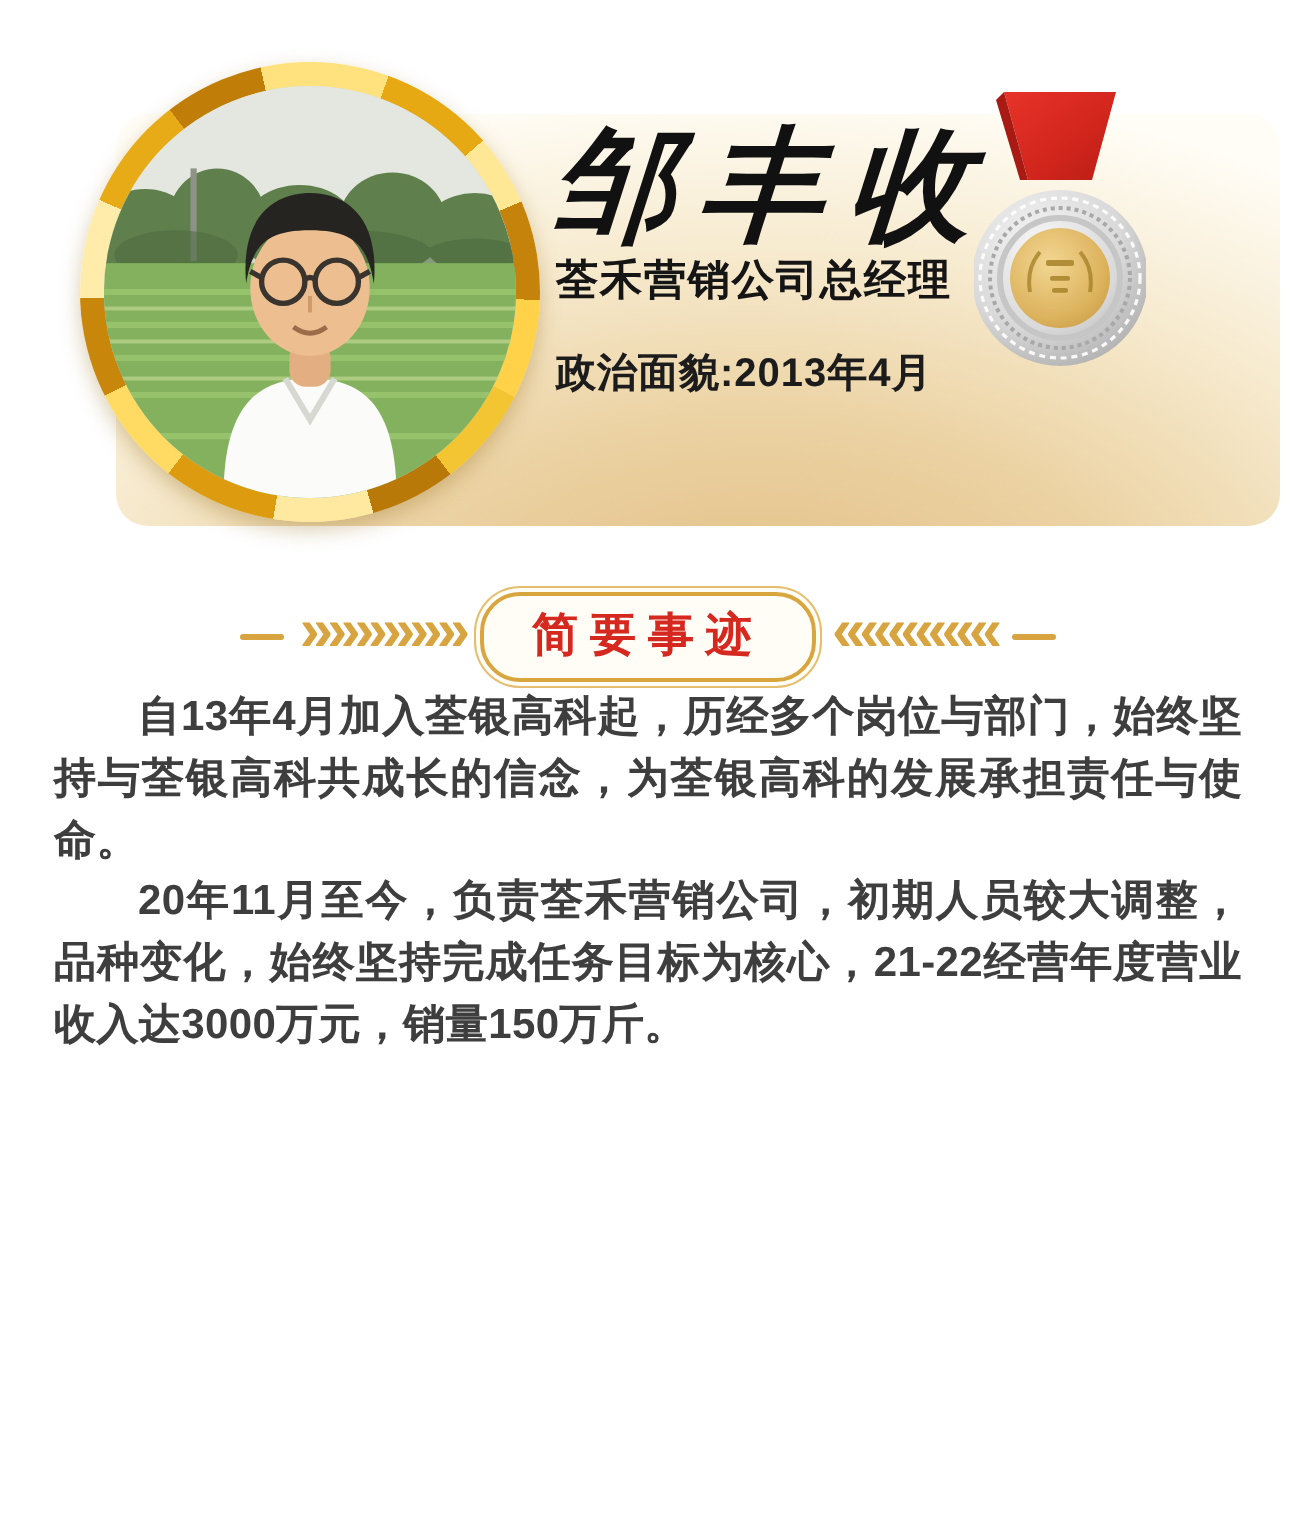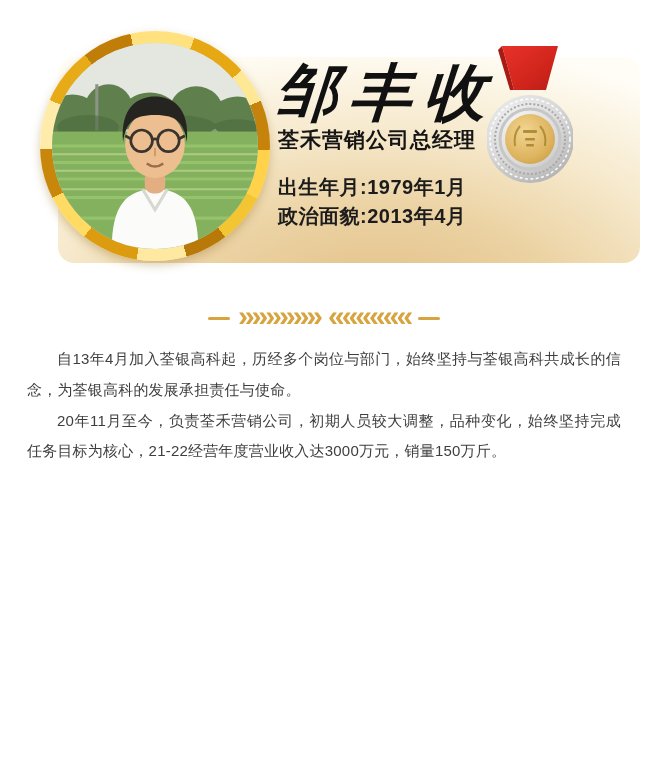--- a/index.html
+++ b/index.html
@@ -60,22 +60,22 @@
     padding:4px 24px 6px 24px;
   }
   .badge-pill span{
     font-size:23px;font-weight:bold;color:#d5281e;letter-spacing:6px;white-space:nowrap;
   }
   
   .bio{
     position:absolute;left:27px;top:344px;width:594px;color:#3e3e3e;
   }
   .bio p{
-    margin:0;font-size:15px;line-height:30.8px;text-align:justify;text-indent:2em;
-    font-weight:400;letter-spacing:.2px;
+    margin:0;font-size:21px;line-height:30.8px;text-align:justify;text-indent:2em;
+    font-weight:700;letter-spacing:.2px;
   }
 </style>
 </head>
 <body>
 
 <div class="profile-card"></div>
 
 <div class="photo-ring">
   <svg class="photo" viewBox="0 0 200 200" xmlns="http://www.w3.org/2000/svg">
 
@@ -116,21 +116,20 @@
       </g>
       <path d="M92 117 Q100 123 108 117" fill="none" stroke="#9c6b4a" stroke-width="2.4"></path>
       <path d="M100 102 L100 110" stroke="#d19a6b" stroke-width="2" fill="none"></path>
     </g>
   </svg>
 </div>
 
 <div class="name">邹丰收</div>
 <div class="job-title">荃禾营销公司总经理</div>
 <div class="info-block">
-  <div>出生年月:1979年1月</div>
   <div>政治面貌:2013年4月</div>
 </div>
 
 <svg class="medal" viewBox="0 0 86 142" xmlns="http://www.w3.org/2000/svg">
   <defs>
     <linearGradient id="ribbon" x1="0" y1="0" x2="1" y2="1">
       <stop offset="0" stop-color="#e8332a"></stop>
         <stop offset=".6" stop-color="#d1251c"></stop>
         <stop offset="1" stop-color="#b81e16"></stop>
     </linearGradient>
@@ -160,20 +159,23 @@
   <g fill="#a7832a" opacity=".85">
     <rect x="36" y="84" width="14" height="3" rx="1"></rect>
     <rect x="38" y="92" width="10" height="2.4" rx="1"></rect>
     <rect x="39" y="98" width="8" height="2.4" rx="1"></rect>
   </g>
 </svg>
 
 <div class="badge-row">
   <div class="rule"></div>
   <div class="chevrons">»»»»»»</div>
+  <div class="badge-pill">
+    <span>简要事迹</span>
+  </div>
   <div class="chevrons">««««««</div>
   <div class="rule"></div>
 </div>
 
 <div class="bio">
   <p>自13年4月加入荃银高科起，历经多个岗位与部门，始终坚持与荃银高科共成长的信念，为荃银高科的发展承担责任与使命。</p>
   <p>20年11月至今，负责荃禾营销公司，初期人员较大调整，品种变化，始终坚持完成任务目标为核心，21-22经营年度营业收入达3000万元，销量150万斤。</p>
 </div>
 
 </body></html>

